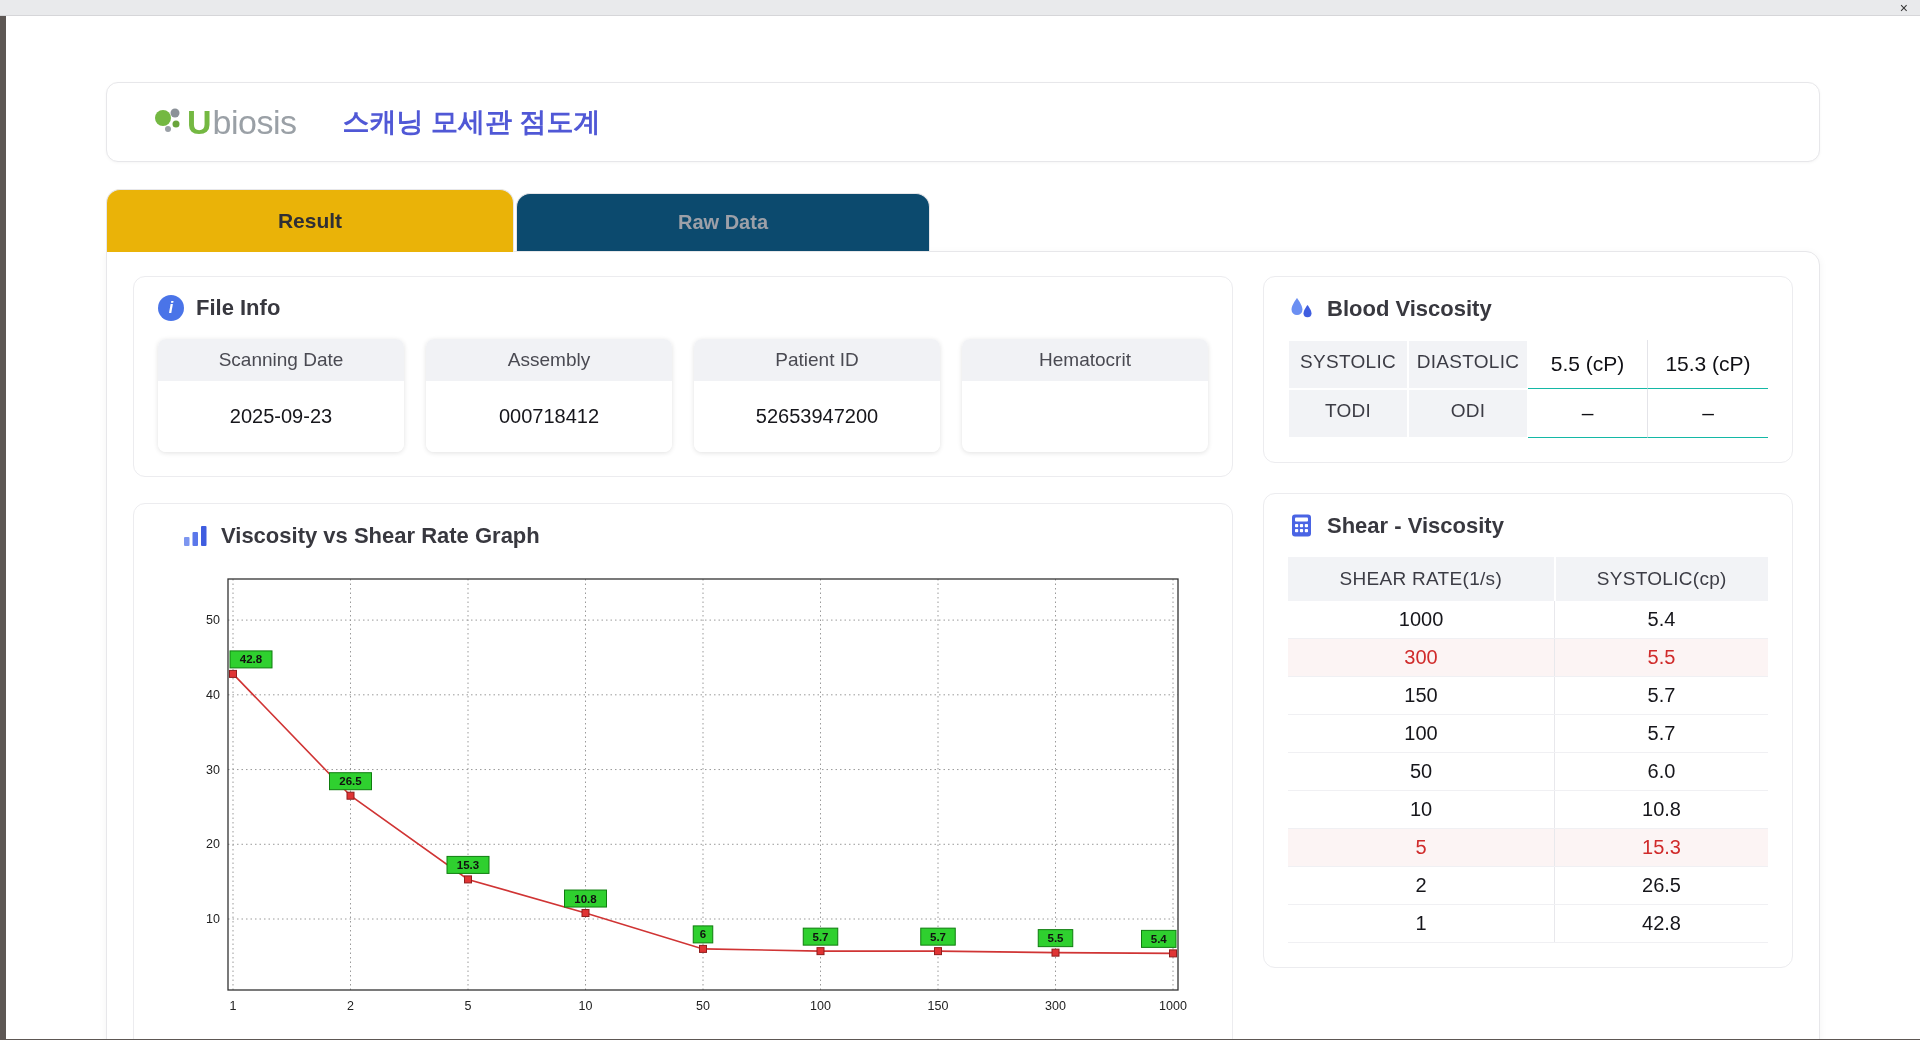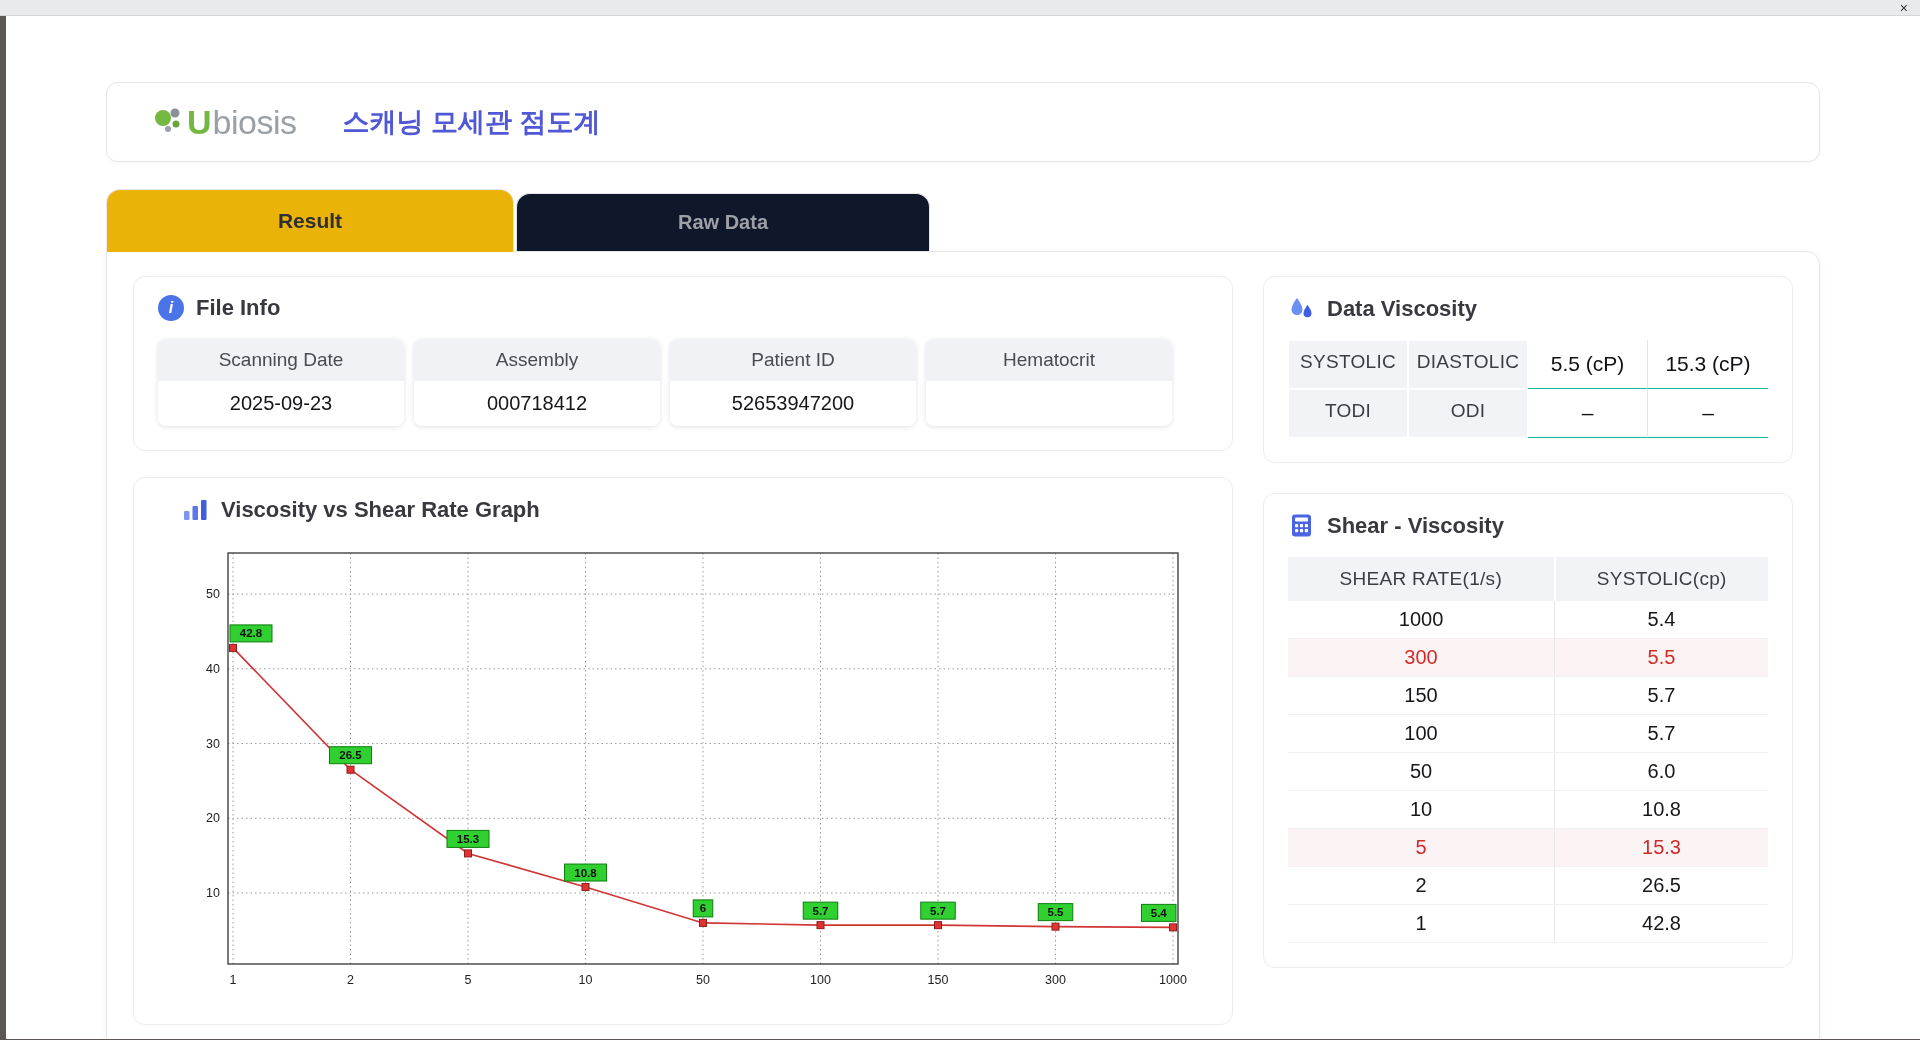--- a/index.html
+++ b/index.html
@@ -18,40 +18,40 @@
   .logo { display:flex; align-items:center; gap:2px; }
   .logo-u { font-size:34px; font-weight:700; color:#74b842; letter-spacing:-1px; }
   .logo-rest { font-size:34px; font-weight:500; color:#9aa0a6; letter-spacing:-0.5px; }
   .page-title { font-size:27px; font-weight:700; color:#5058d6; }
 
   
   .tabs-row { display:flex; align-items:flex-end; margin-top:26px; height:63px; position:relative; }
   .tab { display:flex; align-items:center; justify-content:center; border-radius:14px 14px 0 0; cursor:pointer; }
   .tab-result { width:408px; height:63px; background:#eab308; border:1px solid #e7e7ea; border-bottom:0;
     margin-bottom:-1px; position:relative; z-index:5; font-size:21px; font-weight:700; color:#2f2f35; }
-  .tab-raw { width:414px; height:58px; background:#0f172a; border:1px solid #e6e6e9; border-bottom:0;
+  .tab-raw { width:414px; height:58px; background:#0c4a6e; border:1px solid #e6e6e9; border-bottom:0;
     margin-left:2px; z-index:1; font-size:20px; font-weight:600; color:#9da0a8; }
 
   
   .content-card { background:#fff; border:1px solid #e7e7ea; border-radius:0 14px 14px 14px;
     box-shadow:0 2px 8px rgba(0,0,0,.05); padding:24px 26px; display:flex; gap:30px; position:relative; }
   .left-col { width:1100px; }
   .right-col { flex:1; }
 
   .panel { border:1px solid #ececef; border-radius:12px; background:#fff; padding:18px 24px 24px; }
   .panel-title { display:flex; align-items:center; gap:12px; font-size:22px; font-weight:700; color:#38383f; margin-bottom:18px; }
   .icon-badge { width:26px; height:26px; border-radius:50%; background:#4a74e8; color:#fff;
     display:inline-flex; align-items:center; justify-content:center; font-size:16px; font-weight:700; font-style:italic; }
   .icon-svg { width:27px; height:27px; display:inline-block; }
 
   
-  .fields-row { display:flex; gap:10px; }
+  .fields-row { display:flex; gap:22px; }
   .field { width:246px; border-radius:8px; overflow:hidden; box-shadow:0 1px 5px rgba(0,0,0,.12); text-align:center; }
   .field-label { background:#f1f2f5; padding:10px 0; font-size:19px; color:#4a4a52; }
-  .field-value { background:#fff; padding:11px 0; font-size:20px; color:#16161b; min-height:42px; }
+  .field-value { background:#fff; padding:24px 0; font-size:20px; color:#16161b; min-height:42px; }
 
   
   .graph-panel { margin-top:26px;padding-left:48px; }
   .chart-host { margin-top:10px; }
   .chart-host svg text { font-family:"Liberation Sans", sans-serif; }
 
   
   .bv-grid { display:grid; grid-template-columns:1fr 1fr 1fr 1fr; }
   .bv-head { background:#f2f3f6; margin:1px; padding:10px 0; text-align:center; font-size:19px; color:#3c3c45; letter-spacing:.3px; }
   .bv-val { padding:12px 0; text-align:center; font-size:21px; color:#101015; border-bottom:1px solid #14b8a6; }
@@ -197,21 +197,21 @@
       </div>
 
       <div class="right-col">
 
         <div class="panel">
           <div class="panel-title">
             <svg class="icon-svg" viewBox="0 0 27 27">
               <path d="M9 3 C9 3 3.5 10 3.5 14.5 a5.5 5.5 0 0 0 11 0 C14.5 10 9 3 9 3 Z" fill="#6b8ff2"></path>
               <path d="M19.5 10 C19.5 10 15.5 15 15.5 18.3 a4 4 0 0 0 8 0 C23.5 15 19.5 10 19.5 10 Z" fill="#3f5de0"></path>
             </svg>
-            <span>Data Viscosity</span>
+            <span>Blood Viscosity</span>
           </div>
           <div class="bv-grid">
             <div class="bv-head">SYSTOLIC</div>
             <div class="bv-head">DIASTOLIC</div>
             <div class="bv-val bv-col1">5.5 (cP)</div>
             <div class="bv-val">15.3 (cP)</div>
             <div class="bv-head">TODI</div>
             <div class="bv-head">ODI</div>
             <div class="bv-val bv-col1">–</div>
             <div class="bv-val">–</div>

